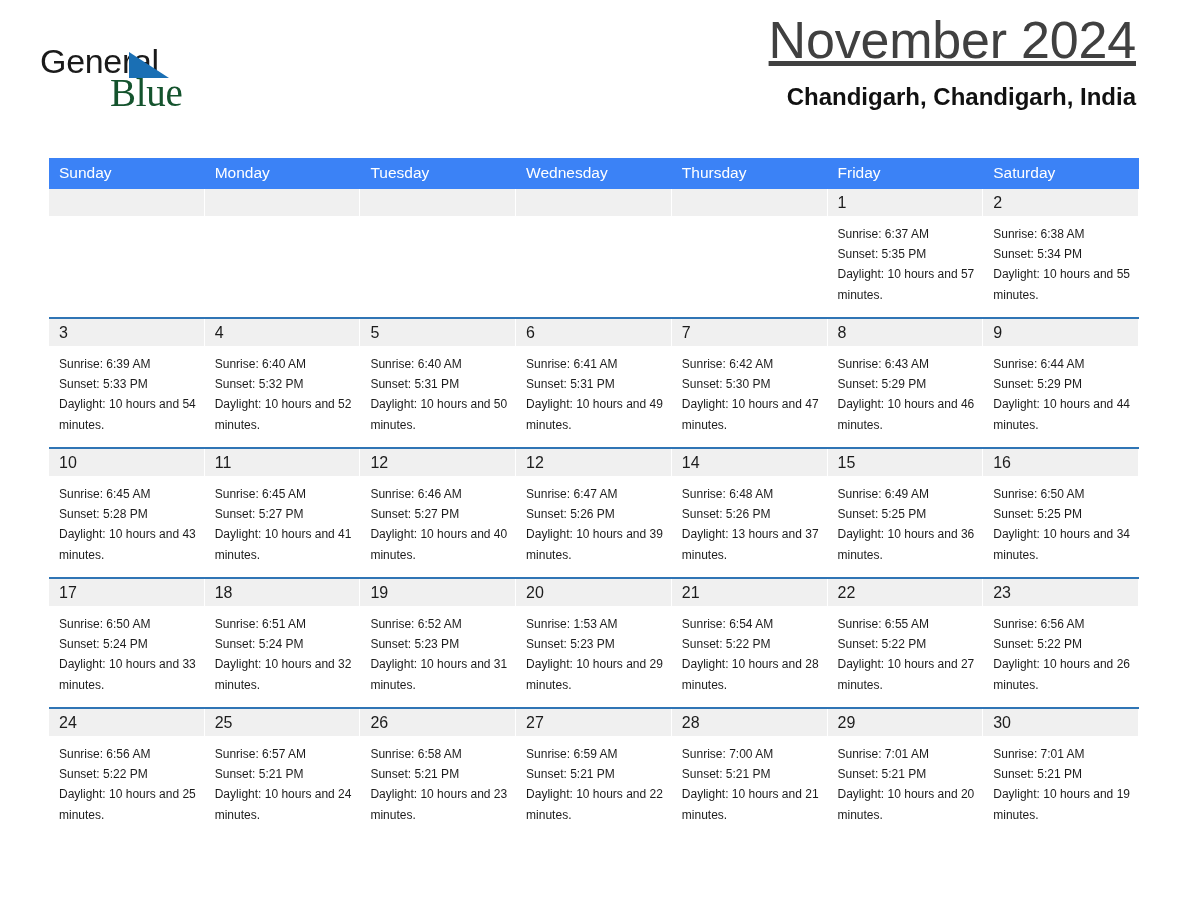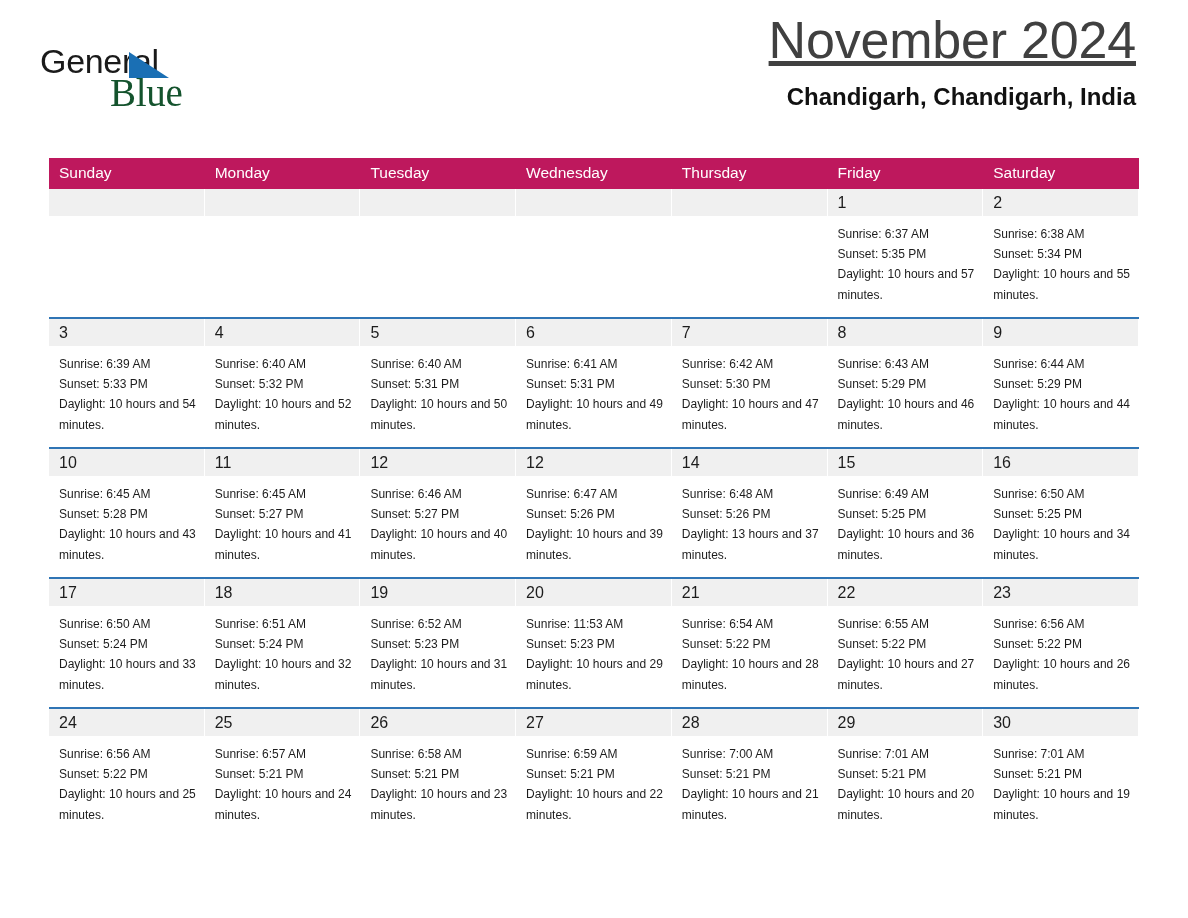--- a/index.html
+++ b/index.html
@@ -94,21 +94,21 @@
     left: 49px;
     top: 158px;
     width: 1090px;
   }
   table.cal {
     width: 1090px;
     border-collapse: collapse;
     table-layout: fixed;
   }
   table.cal th {
-    background: #be185d;
+    background: #3b82f6;
     color: #ffffff;
     font-weight: normal;
     font-size: 15.5px;
     text-align: left;
     padding: 6px 0 7px 10px;
     height: 18px;
     vertical-align: middle;
     border: none;
   }
   td.daycell {
@@ -361,21 +361,21 @@
               <div class="daynum-band">19</div>
               <div class="dayinfo">
                 <div>Sunrise: 6:52 AM</div>
                 <div>Sunset: 5:23 PM</div>
                 <div class="wrapline">Daylight: 10 hours and 31 minutes.</div>
               </div>
             </td>
             <td class="daycell">
               <div class="daynum-band">20</div>
               <div class="dayinfo">
-                <div>Sunrise: 11:53 AM</div>
+                <div>Sunrise: 1:53 AM</div>
                 <div>Sunset: 5:23 PM</div>
                 <div class="wrapline">Daylight: 10 hours and 29 minutes.</div>
               </div>
             </td>
             <td class="daycell">
               <div class="daynum-band">21</div>
               <div class="dayinfo">
                 <div>Sunrise: 6:54 AM</div>
                 <div>Sunset: 5:22 PM</div>
                 <div class="wrapline">Daylight: 10 hours and 28 minutes.</div>

